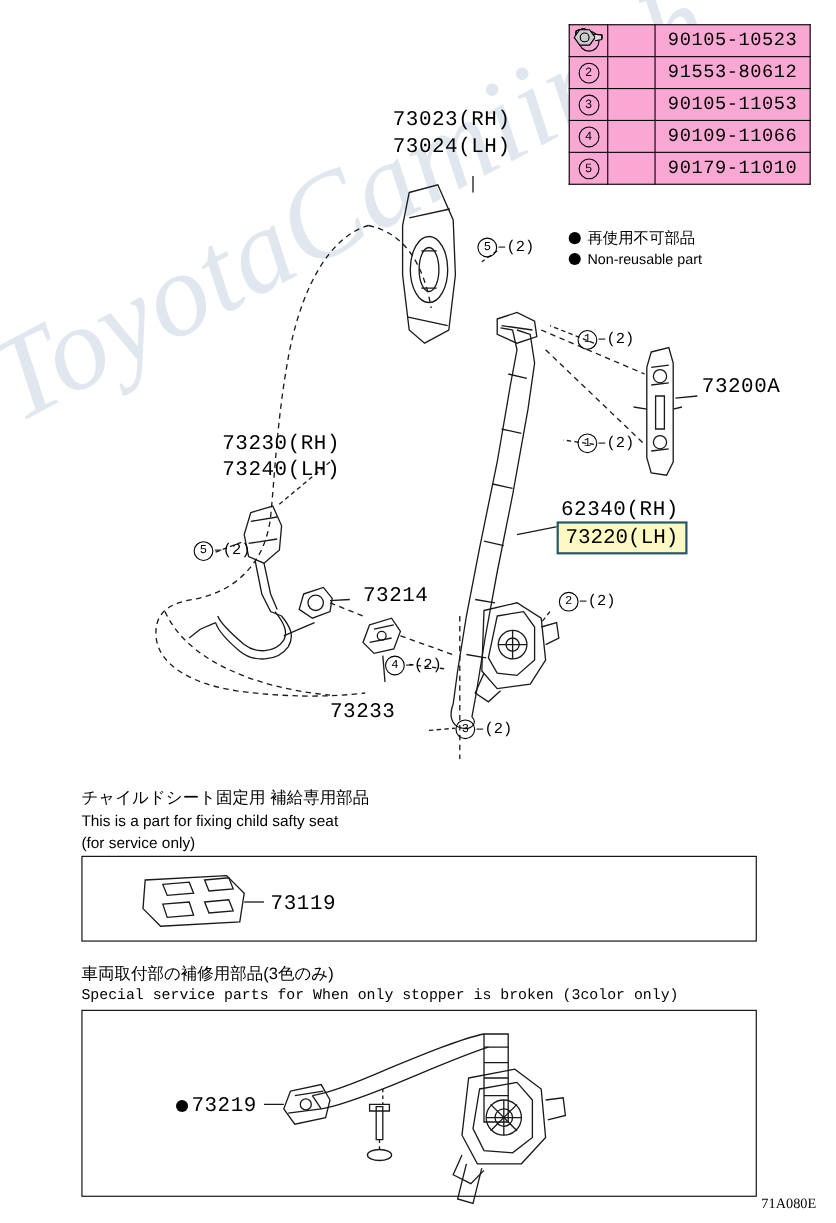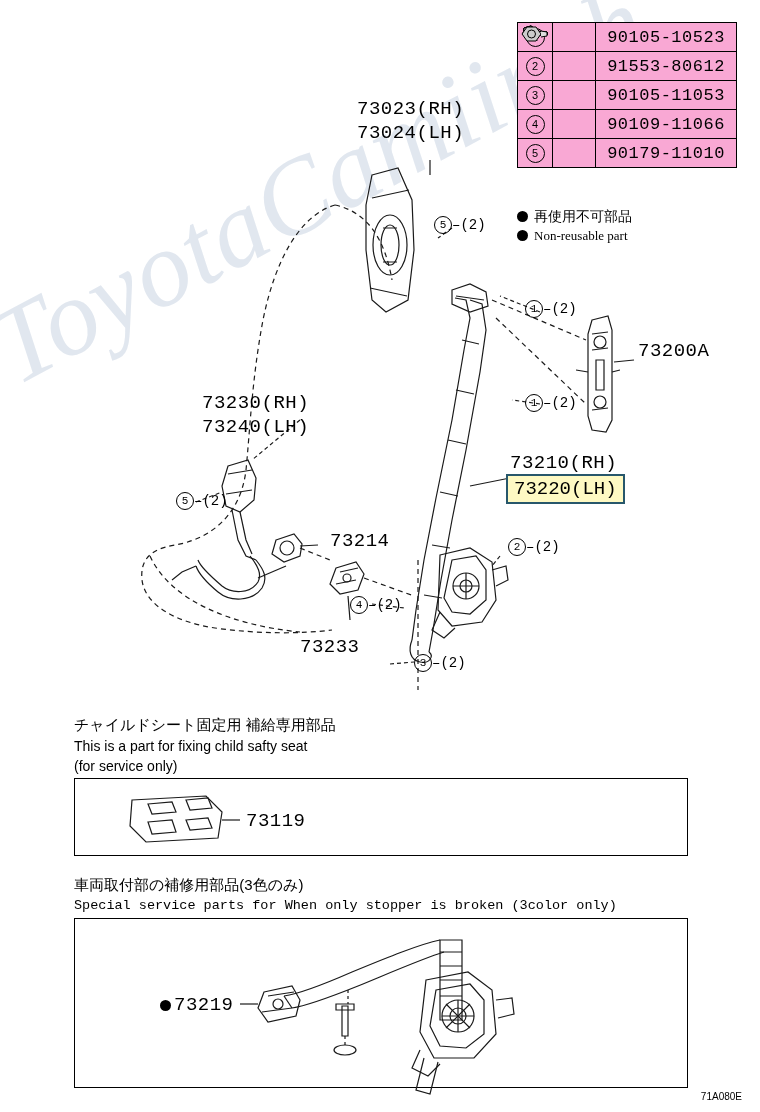--- a/index.html
+++ b/index.html
@@ -80,21 +80,21 @@
   .note .dot {
     display: inline-block;
     width: 11px;
     height: 11px;
     background: #000;
     border-radius: 50%;
     margin-right: 6px;
     vertical-align: -1px;
   }
   .note-jp { left: 517px; top: 208px; font-size: 14px; }
-  .note-en { left: 517px; top: 228px; font-size: 13px; font-family: Liberation Serif, serif; }
+  .note-en { left: 517px; top: 228px; font-size: 13px; font-family: Liberation Sans, sans-serif; }
 
   
   .lbl {
     position: absolute;
     font-family: "Liberation Mono", monospace;
     font-size: 19px;
     letter-spacing: 0.5px;
     white-space: nowrap;
   }
   .boxed {
@@ -136,22 +136,22 @@
   }
   .framebox {
     position: absolute;
     border: 1px solid #000;
     background: transparent;
   }
   .footer {
     position: absolute;
     right: 18px;
     bottom: 10px;
-    font-family: Liberation Sans, sans-serif;
-    font-size: 10px;
+    font-family: Liberation Serif, serif;
+    font-size: 13px;
   }
   .blackdot {
     display: inline-block;
     width: 11px;
     height: 11px;
     background: #000;
     border-radius: 50%;
     vertical-align: -1px;
     margin-right: 3px;
   }
@@ -327,21 +327,21 @@
   </div>
 
   <div class="lbl" style="left:357px; top:98px;">73023(RH)</div>
   <div class="lbl" style="left:357px; top:122px;">73024(LH)</div>
 
   <div class="lbl" style="left:202px; top:392px;">73230(RH)</div>
   <div class="lbl" style="left:202px; top:416px;">73240(LH)</div>
 
   <div class="lbl" style="left:638px; top:340px;">73200A</div>
 
-  <div class="lbl" style="left:510px; top:452px;">73210(RH)</div>
+  <div class="lbl" style="left:510px; top:452px;">62340(RH)</div>
   <div class="boxed" style="left:506px; top:474px;">73220(LH)</div>
 
   <div class="lbl" style="left:330px; top:530px;">73214</div>
   <div class="lbl" style="left:300px; top:636px;">73233</div>
 
   <div class="callout" style="left:434px; top:216px;">
     <span class="c">5</span>–<span>(2)</span>
   </div>
   <div class="callout" style="left:525px; top:300px;">
     <span class="c">1</span>–<span>(2)</span>

